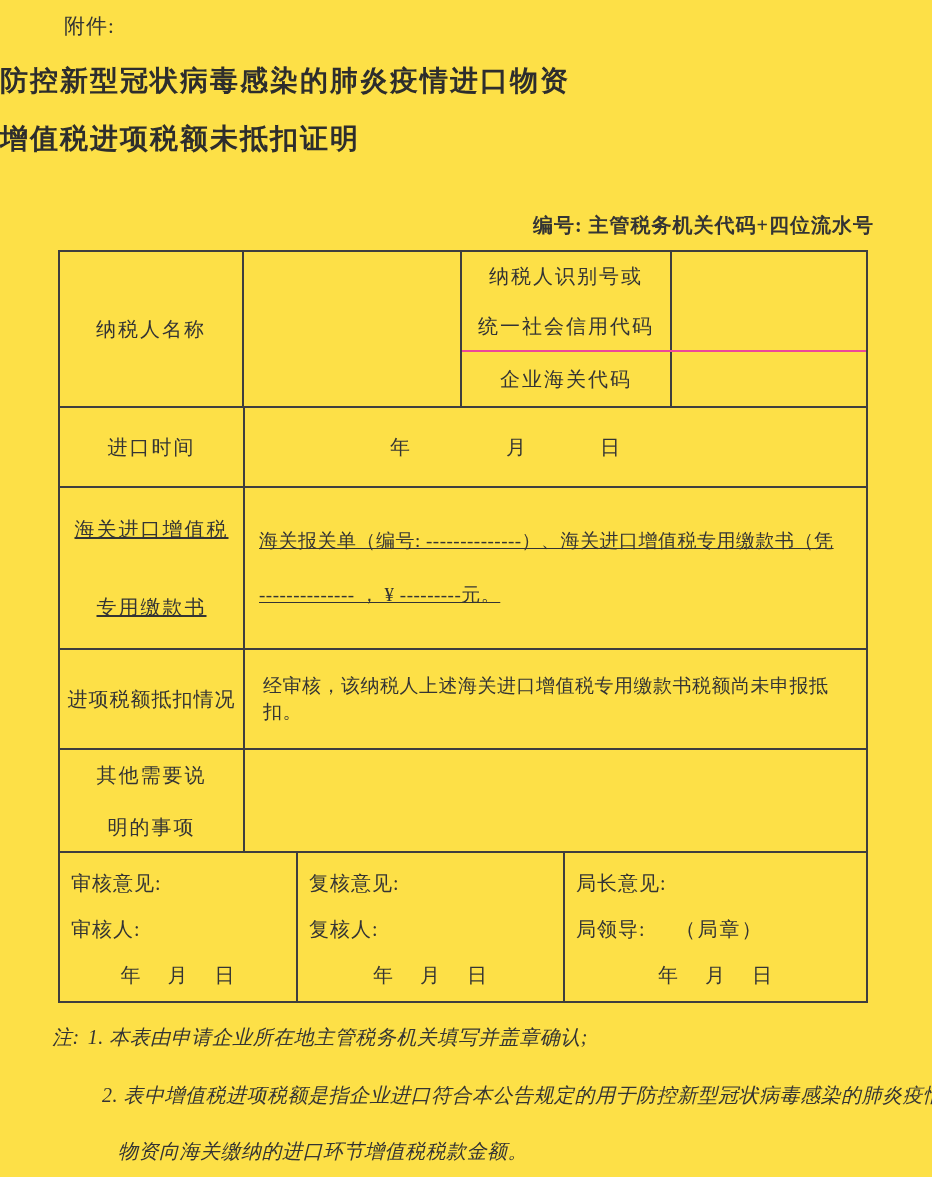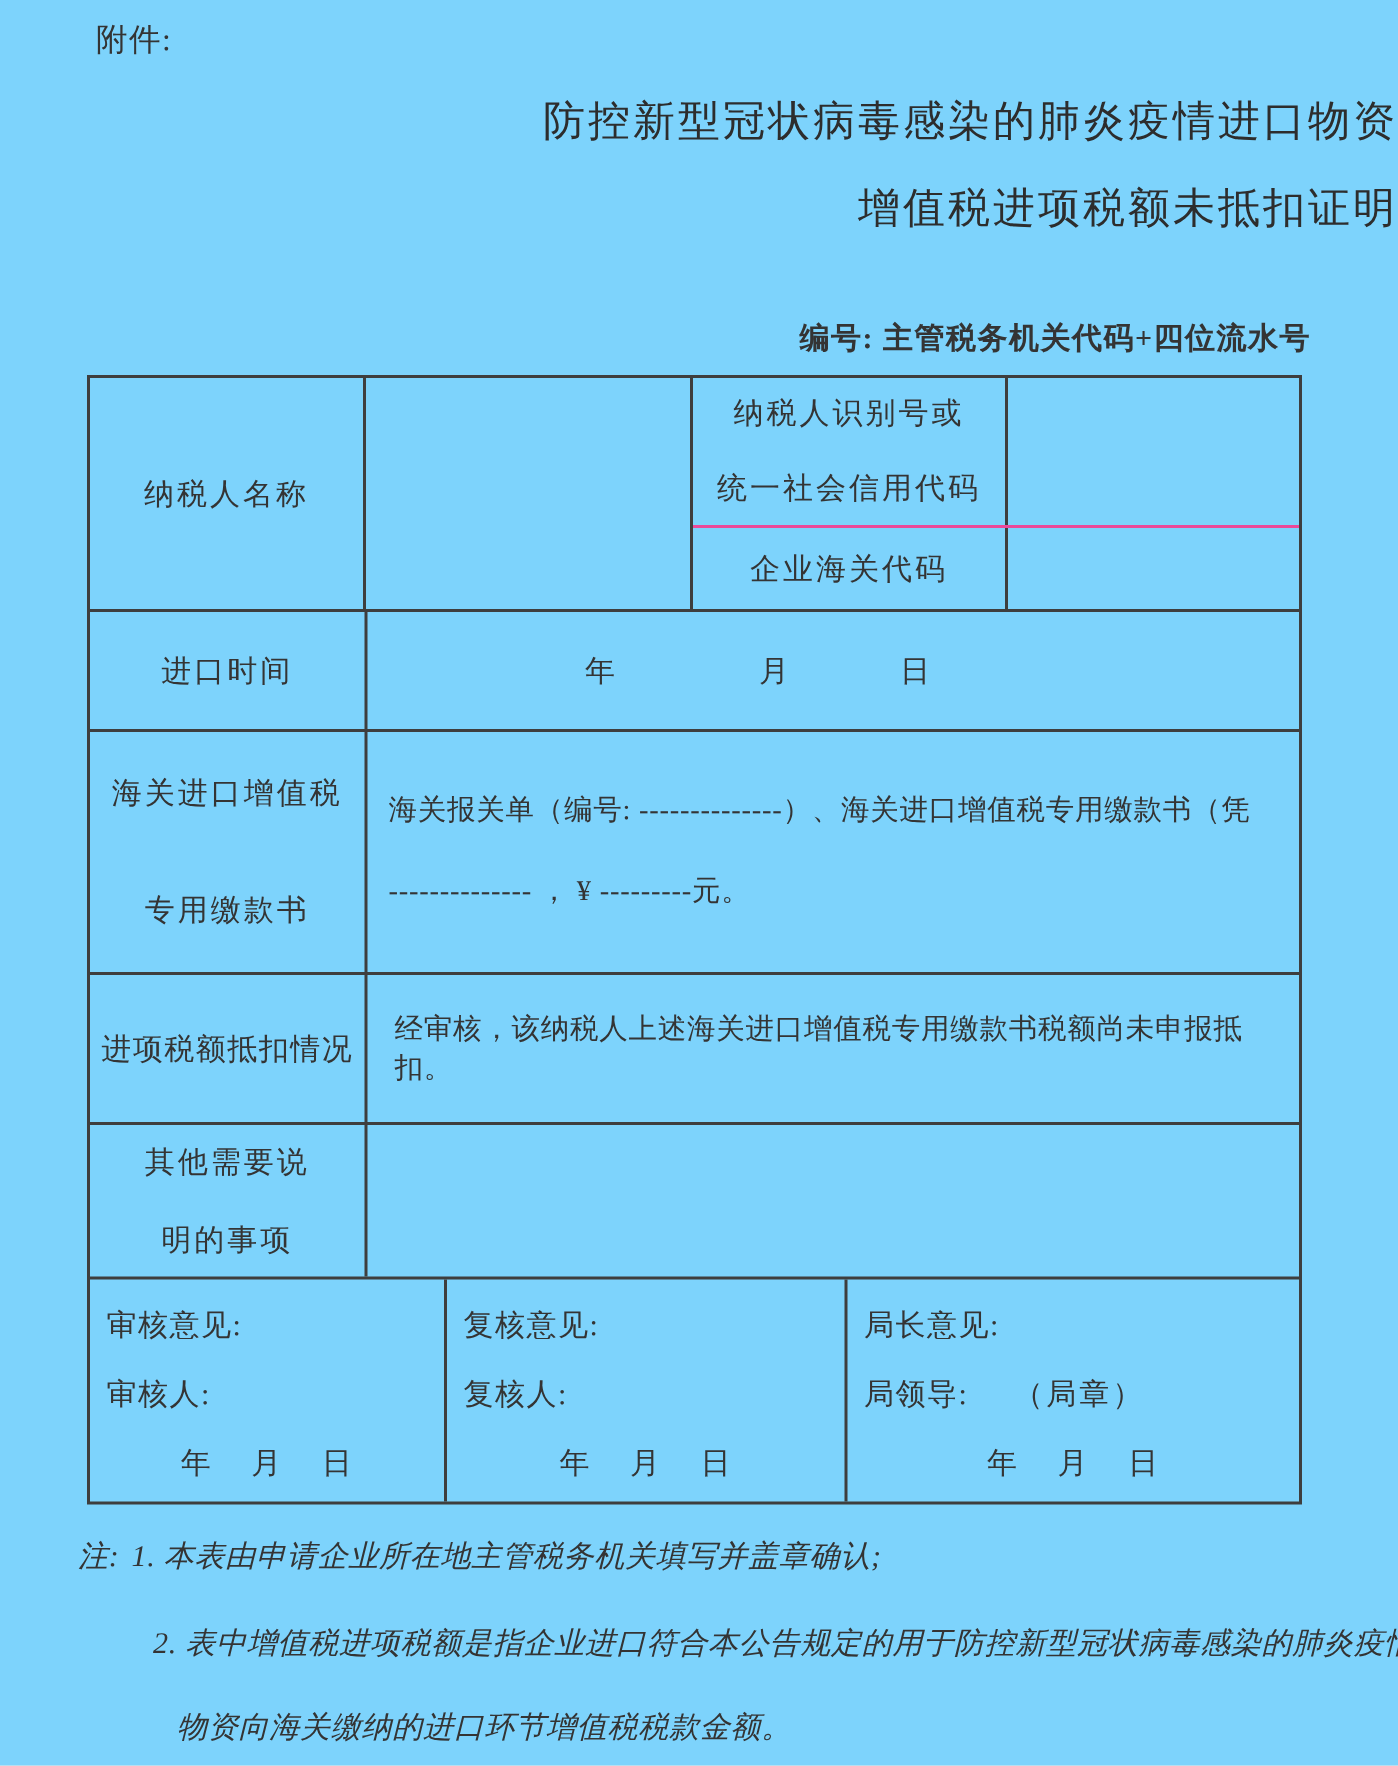--- a/index.html
+++ b/index.html
@@ -1,31 +1,31 @@
 <!DOCTYPE html>
 <html><head>
 <meta charset="utf-8">
 <style>
   * { margin:0; padding:0; box-sizing:border-box; }
   html,body { background:#e8e8e8; }
   .page {
     position:relative;
     width:932px; height:1177px;
-    background:#7dd3fc;
+    background:#fde047;
     font-family:"Liberation Serif","DejaVu Serif",serif;
     color:#343434;
     overflow:hidden;
   }
   .attachment {
     position:absolute; left:64px; top:12px;
     font-size:21px; letter-spacing:1px;
   }
   .title {
     position:absolute; left:0; width:932px;
-    text-align:right; font-weight:400;
+    text-align:left; font-weight:700;
     font-size:28px; letter-spacing:2px; color:#2d2d2d;
   }
   .title-1 { top:62px; }
   .title-2 { top:120px; }
   .serial {
     position:absolute; top:212px; right:58px;
     font-size:20px; letter-spacing:1px; font-weight:600;
   }
 
   
@@ -35,21 +35,21 @@
     border:2px solid #3e3e3e;
     display:flex; flex-direction:column;
     font-size:20px;
   }
   .row { display:flex; border-bottom:2px solid #3e3e3e; }
   .row:last-child { border-bottom:none; }
   .cell { border-right:2px solid #3e3e3e; display:flex; align-items:center; justify-content:center; }
   .cell.last { border-right:none; }
   .r1 { height:156px; }
   .r2 { height:80px; }
-  .r3 { height:162px; }
+  .r3 { height:162px;text-decoration:underline; }
   .r4 { height:100px; }
   .r5 { height:103px; }
   .r6 { flex:1; }
   .w1 { width:185px; }
   .w2 { width:219px; }
   .grow { flex:1; }
   .label { letter-spacing:2px; text-align:center; }
   .label-col { flex-direction:column; }
 
   .right-group { display:flex; flex-direction:column; width:406px; }

